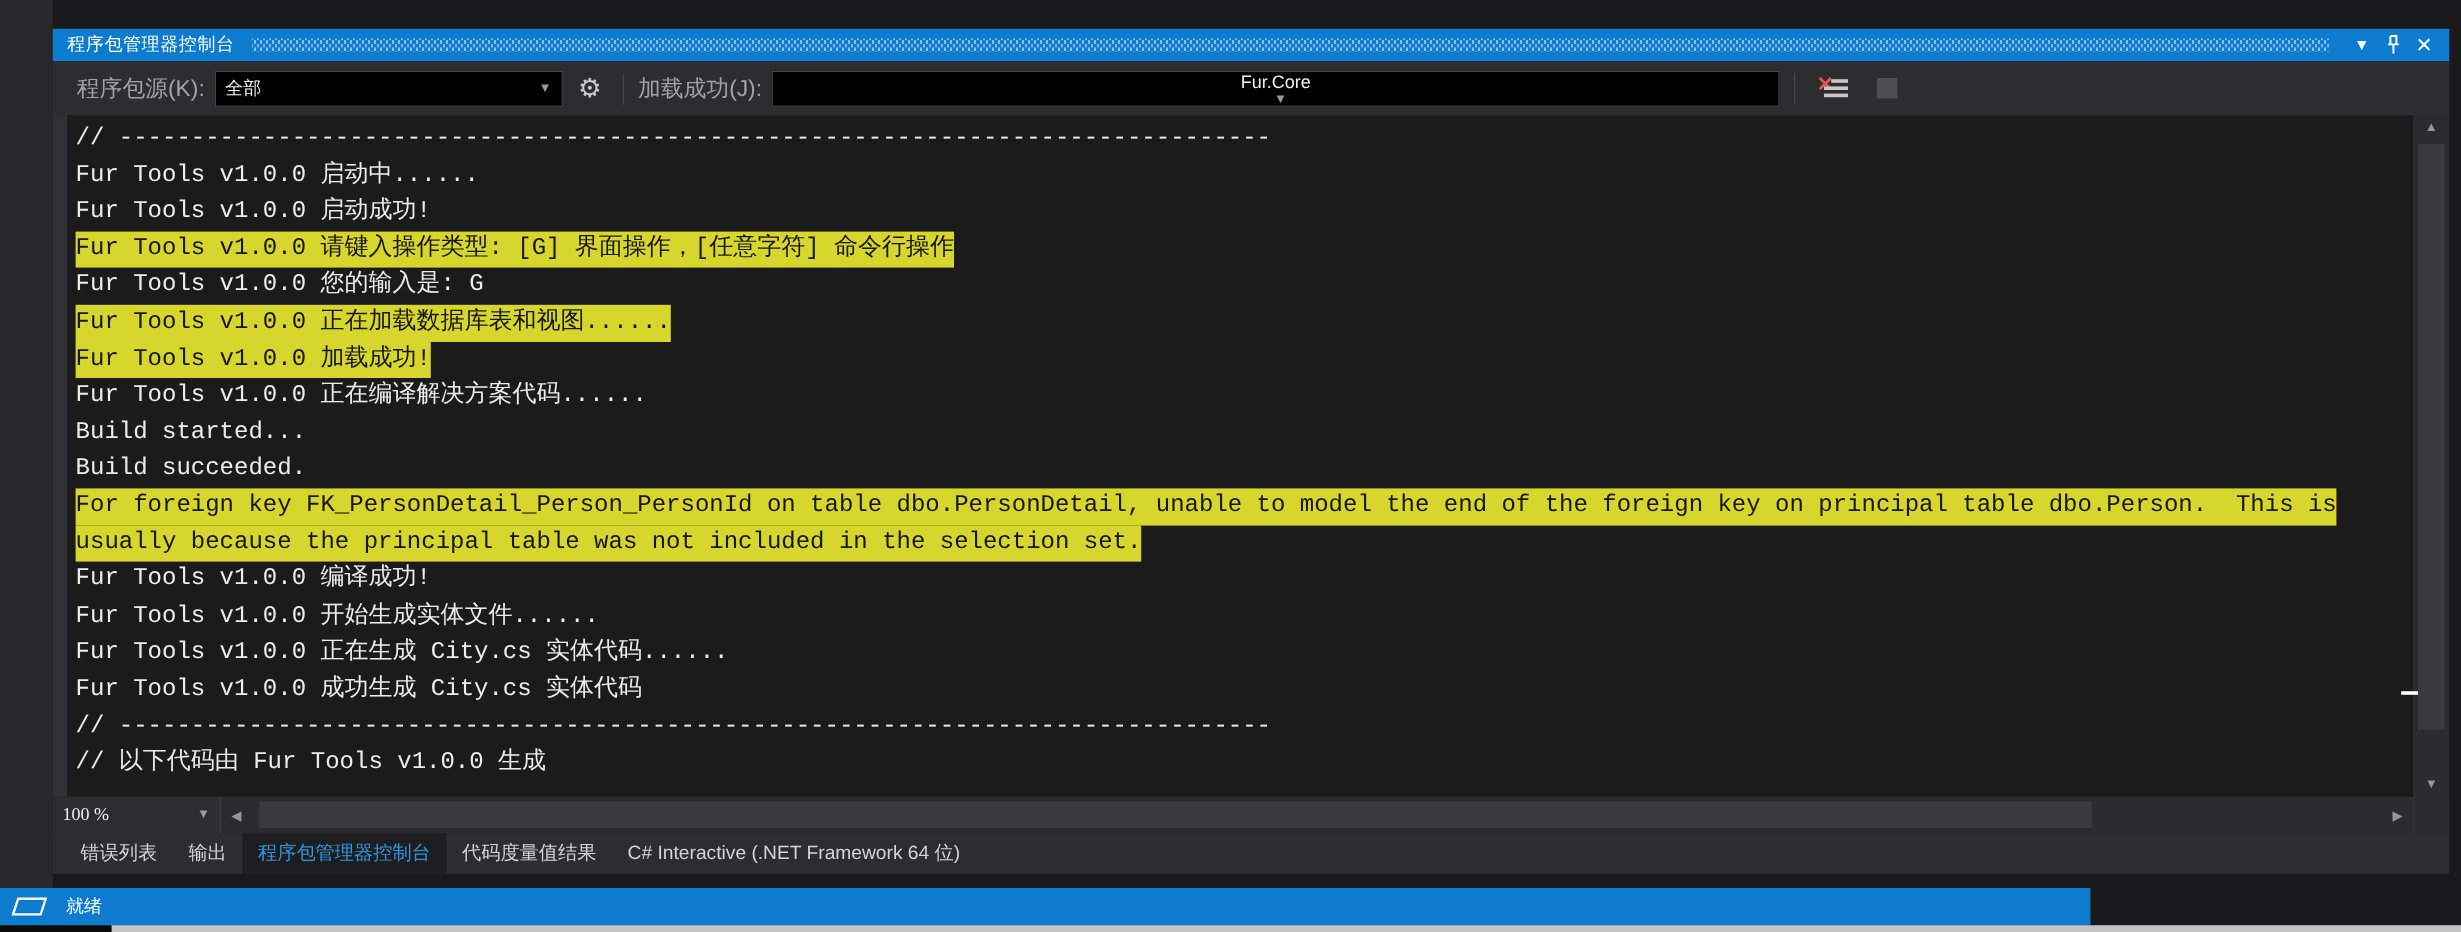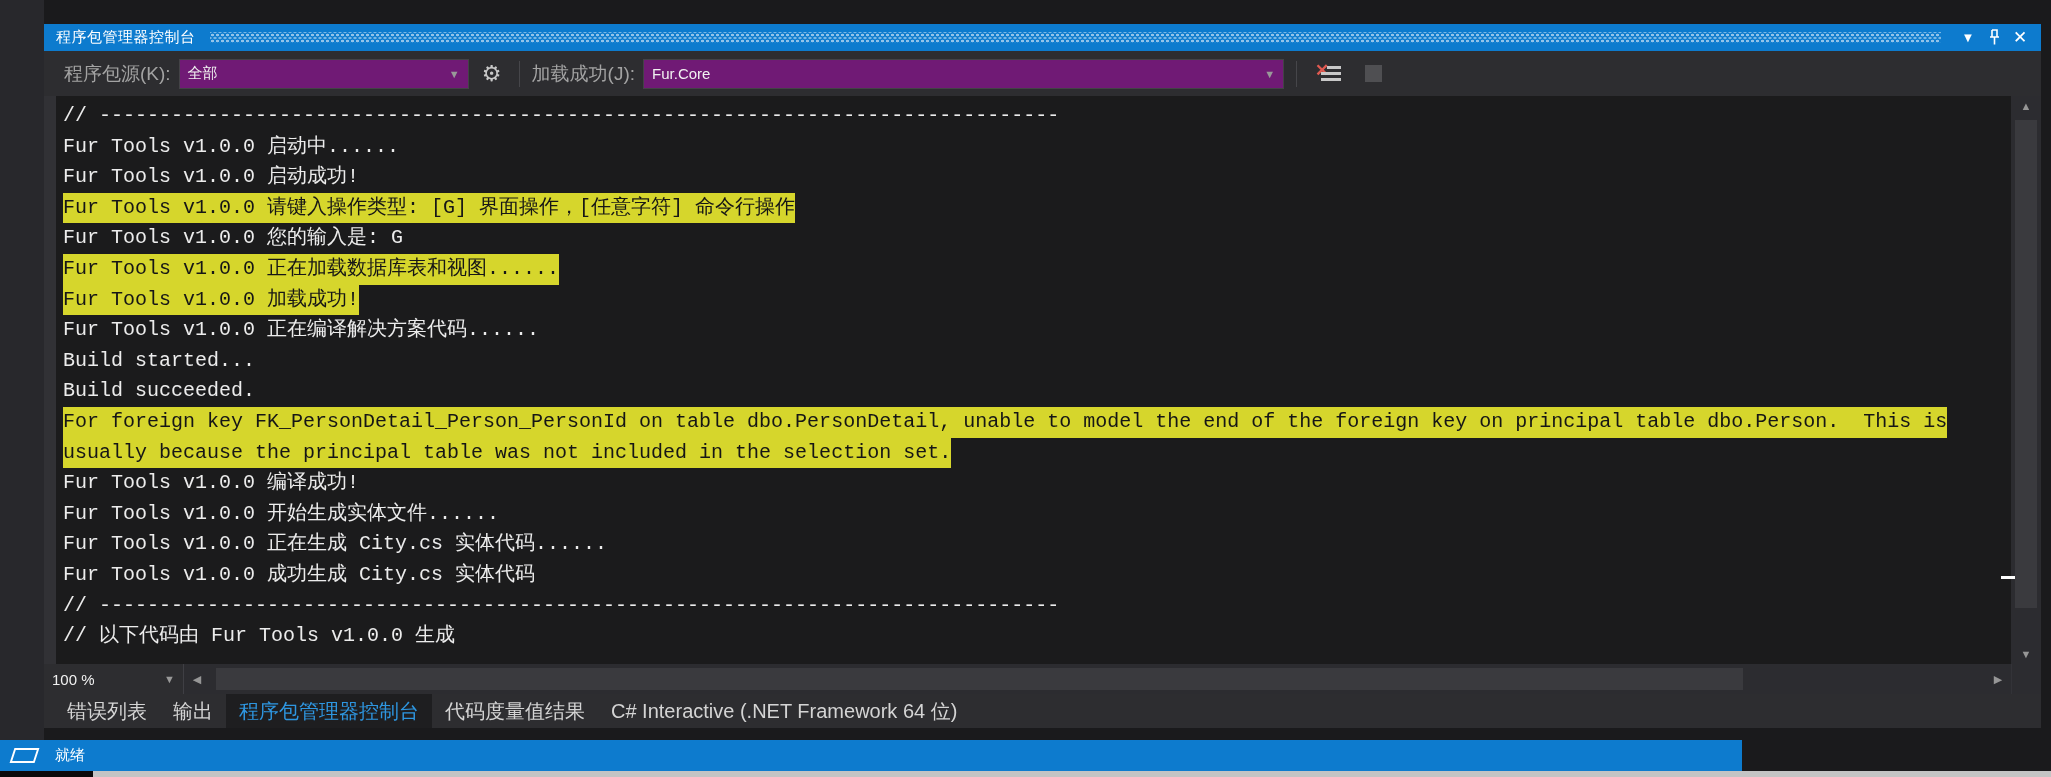--- a/index.html
+++ b/index.html
@@ -20,26 +20,26 @@
                             radial-gradient(rgba(255,255,255,.45) 1.1px, transparent 1.3px);
           background-size:5px 6px, 5px 6px; background-position:0 0, 2.5px 3px; }
   .tb-btn { width:26px; height:22px; display:flex; align-items:center; justify-content:center;
             color:#fff; font-size:13px; cursor:default; }
   .tb-btn.close { font-size:17px; }
 
   
   .toolbar { height:45px; background:#2d2d30; display:flex; align-items:center;
              padding:0 10px 0 20px; gap:8px; }
   .tb-label { color:#a3a3a3; font-size:19px; white-space:nowrap; }
-  .combo { height:30px; background:#701a75; border:1px solid #434346; display:flex;
+  .combo { height:30px; background:#000000; border:1px solid #434346; display:flex;
            align-items:center; padding:0 8px; color:#f1f1f1; font-size:15px; }
   .combo .combo-value { flex:1; white-space:nowrap; }
   .combo .arrow { color:#999; font-size:11px; margin-left:8px; }
   .combo.source { width:290px; }
-  .combo.project { width:641px; }
+  .combo.project { width:840px;flex-direction:column; }
   .tool-sep { width:1px; height:26px; background:#46464a; margin:0 4px; }
   .gear { font-size:22px; color:#c8c8c8; width:30px; text-align:center; }
   .clear-icon { position:relative; width:26px; height:20px; margin:0 6px; }
   .clear-icon .bar { position:absolute; right:0; height:3px; background:#c8c8c8; }
   .clear-icon .b1 { top:2px;  width:14px; }
   .clear-icon .b2 { top:8px;  width:20px; }
   .clear-icon .b3 { top:14px; width:20px; }
   .clear-icon .x { position:absolute; left:0; top:-4px; color:#e05a51; font-size:17px; font-weight:bold; }
   .stop-icon { width:17px; height:17px; background:#4f4f52; margin-left:10px; }
 
@@ -58,30 +58,30 @@
   .scroll-arrow { color:#969696; font-size:11px; height:20px; display:flex;
                   align-items:center; justify-content:center; width:100%; }
   .vscroll .vtrack { flex:1; width:100%; position:relative; }
   .vscroll .vthumb { position:absolute; left:4px; right:4px; top:4px; height:488px; background:#3a3a3e; }
   .vscroll .marker { position:absolute; left:-10px; top:460px; width:14px; height:3px; background:#fdfdfd; }
 
   
   .zoombar { height:30px; display:flex; background:#2c2c30; }
   .zoom-combo { width:140px; background:#2d2d30; border-right:1px solid #3f3f44;
                 display:flex; align-items:center; padding:0 8px; color:#f1f1f1; font-size:15px; }
-  .zoom-combo .zvalue { flex:1; }
+  .zoom-combo .zvalue { flex:1;font-family:Liberation Serif, serif; }
   .zoom-combo .arrow { color:#999; font-size:11px; }
   .hscroll { flex:1; display:flex; align-items:center; position:relative; }
   .hscroll .htrack { flex:1; height:100%; position:relative; }
   .hscroll .hthumb { position:absolute; top:4px; bottom:4px; left:6px; width:86%; background:#3a3a3e; }
   .corner { width:30px; background:#2c2c30; border-left:1px solid #333338; }
 
   
   .tabbar { height:34px; background:#2d2d30; display:flex; align-items:stretch; padding-left:10px; }
-  .tab { display:flex; align-items:center; padding:0 13px; font-size:20px; color:#d4d4d4; white-space:nowrap; }
+  .tab { display:flex; align-items:center; padding:0 13px; font-size:16px; color:#d4d4d4; white-space:nowrap; }
   .tab.active { background:#1e1e20; color:#2e96e0; }
 
   
   .statusbar { position:absolute; left:0; top:740px; width:1742px; height:31px;
                background:#0d7bce; display:flex; align-items:center; padding-left:12px; color:#fff; }
   .pgram { width:25px; height:15px; border:2px solid #fff; transform:skewX(-18deg); margin-right:18px; }
   .status-text { font-size:15px; }
 
   .bottom-strip { position:absolute; left:0; top:771px; width:2051px; height:6px; background:#c4c4c4; }
   .bottom-strip .dark { position:absolute; left:0; top:0; width:93px; height:6px; background:#0a0a0a; }

